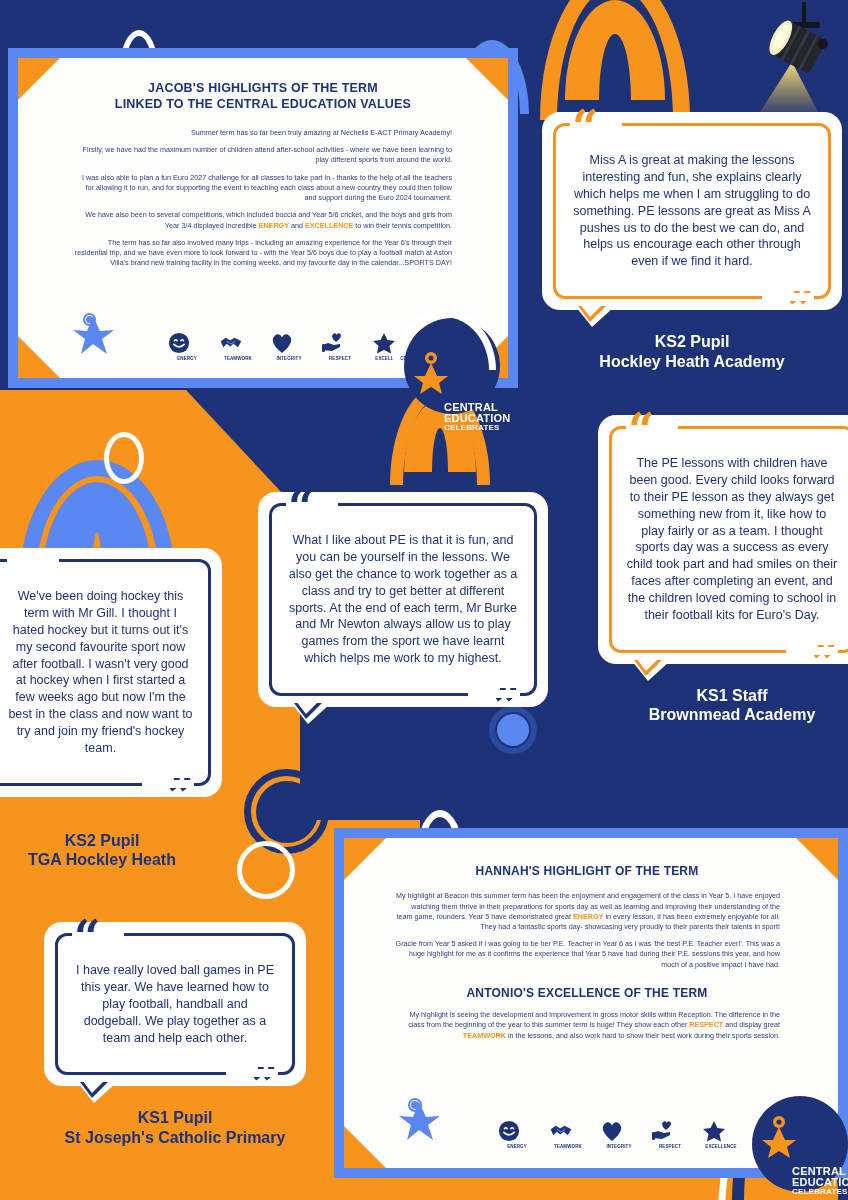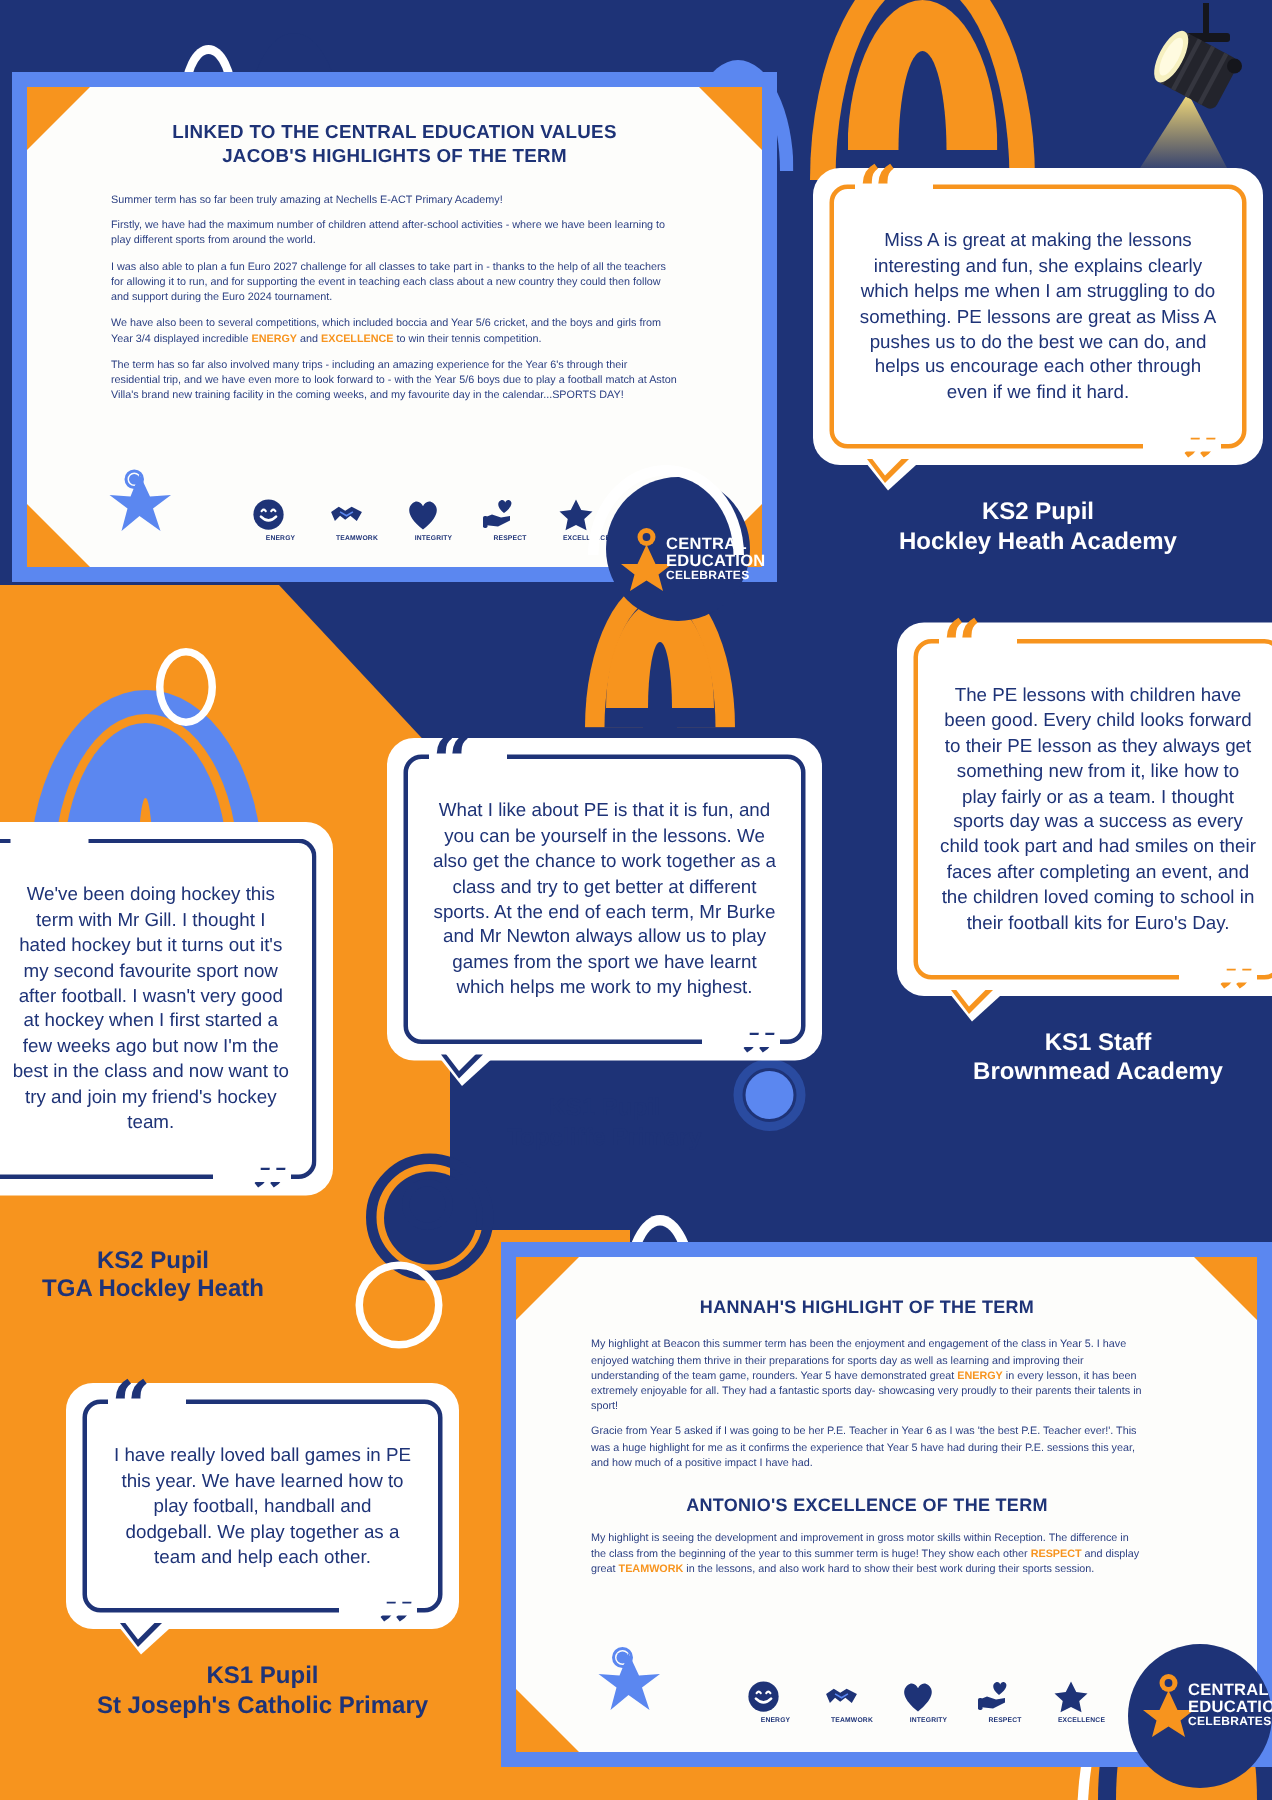--- a/index.html
+++ b/index.html
@@ -70,21 +70,21 @@
 
   .cert-title {
     color: #1e3377;
     font-weight: bold;
     text-align: center;
     letter-spacing: .2px;
     line-height: 1.28;
   }
   .cert-body p {
     color: #2b3f82;
-    text-align: left;
+    text-align: right;
     line-height: 1.42;
     margin-bottom: 7px;
   }
   .val-energy, .val-excellence, .val-respect, .val-teamwork,
   .val-integrity { color: #f7941e; font-weight: bold; }
 
   
   .values-row {
     display: flex; justify-content: center; gap: 13px;
     align-items: flex-end;
@@ -177,21 +177,21 @@
     line-height: 1.22;
     margin-top: 22px;
     font-size: 16px;
   }
   .attrib.light { color: #ffffff; }
   .attrib.navy  { color: #1e3377; }
 
   
   .logo-badge { position: absolute; }
   .logo-text {
-    color: #ffffff; font-weight: bold; line-height: 1.02;
+    color: #ffffff; font-weight: bold; line-height: 1.02; margin-top: 44px;
   }
 </style>
 </head>
 <body>
 
 <div class="page">
 
   <div class="bg-orange-left"></div>
   <div class="bg-orange-bottom"></div>
   <div class="bg-orange-topright"></div>
@@ -254,22 +254,22 @@
 
   <div class="cert" style="left:8px; top:48px; width:510px; height:340px; z-index:5;">
     <div class="cert-inner">
       <div class="corner tl"></div>
       <div class="corner tr"></div>
       <div class="corner bl"></div>
       <div class="corner br"></div>
 
       <div style="padding:22px 56px 0 56px;">
         <div class="cert-title" style="font-size:12.5px;">
+          <div>JACOB'S HIGHLIGHTS OF THE TERM</div>
           <div>LINKED TO THE CENTRAL EDUCATION VALUES</div>
-          <div>JACOB'S HIGHLIGHTS OF THE TERM</div>
         </div>
 
         <div class="cert-body" style="margin-top:16px; font-size:7.2px;">
           <p>Summer term has so far been truly amazing at Nechells E-ACT Primary Academy!</p>
           <p>Firstly, we have had the maximum number of children attend after-school activities - where we have been learning to play different sports from around the world.</p>
           <p>I was also able to plan a fun Euro 2027 challenge for all classes to take part in - thanks to the help of all the teachers for allowing it to run, and for supporting the event in teaching each class about a new country they could then follow and support during the Euro 2024 tournament.</p>
           <p><span>We have also been to several competitions, which included boccia and Year 5/6 cricket, and the boys and girls from Year 3/4 displayed incredible </span><span class="val-energy">ENERGY</span><span> and </span><span class="val-excellence">EXCELLENCE</span><span> to win their tennis competition.</span></p>
           <p>The term has so far also involved many trips - including an amazing experience for the Year 6's through their residential trip, and we have even more to look forward to - with the Year 5/6 boys due to play a football match at Aston Villa's brand new training facility in the coming weeks, and my favourite day in the calendar...SPORTS DAY!</p>
         </div>
       </div>
@@ -429,21 +429,21 @@
     </div>
   </div>
 
   <div class="cert" style="left:334px; top:828px; width:514px; height:350px; z-index:5;">
     <div class="cert-inner">
       <div class="corner tl"></div>
       <div class="corner tr"></div>
       <div class="corner bl"></div>
       <div class="corner br"></div>
 
-      <div style="padding:26px 76px 0 50px;">
+      <div style="padding:26px 58px 0 50px;">
         <div class="cert-title" style="font-size:12px;">HANNAH'S HIGHLIGHT OF THE TERM</div>
 
         <div class="cert-body" style="margin-top:12px; font-size:7.2px;">
           <p><span>My highlight at Beacon this summer term has been the enjoyment and engagement of the class in Year 5. I have enjoyed watching them thrive in their preparations for sports day as well as learning and improving their understanding of the team game, rounders. Year 5 have demonstrated great </span><span class="val-energy">ENERGY</span><span> in every lesson, it has been extremely enjoyable for all. They had a fantastic sports day- showcasing very proudly to their parents their talents in sport!</span></p>
           <p style="">Gracie from Year 5 asked if I was going to be her P.E. Teacher in Year 6 as I was 'the best P.E. Teacher ever!'. This was a huge highlight for me as it confirms the experience that Year 5 have had during their P.E. sessions this year, and how much of a positive impact I have had.</p>
         </div>
 
         <div class="cert-title" style="font-size:12px; margin-top:16px;">ANTONIO'S EXCELLENCE OF THE TERM</div>
 
         <div class="cert-body" style="margin-top:9px; font-size:7.2px;">

